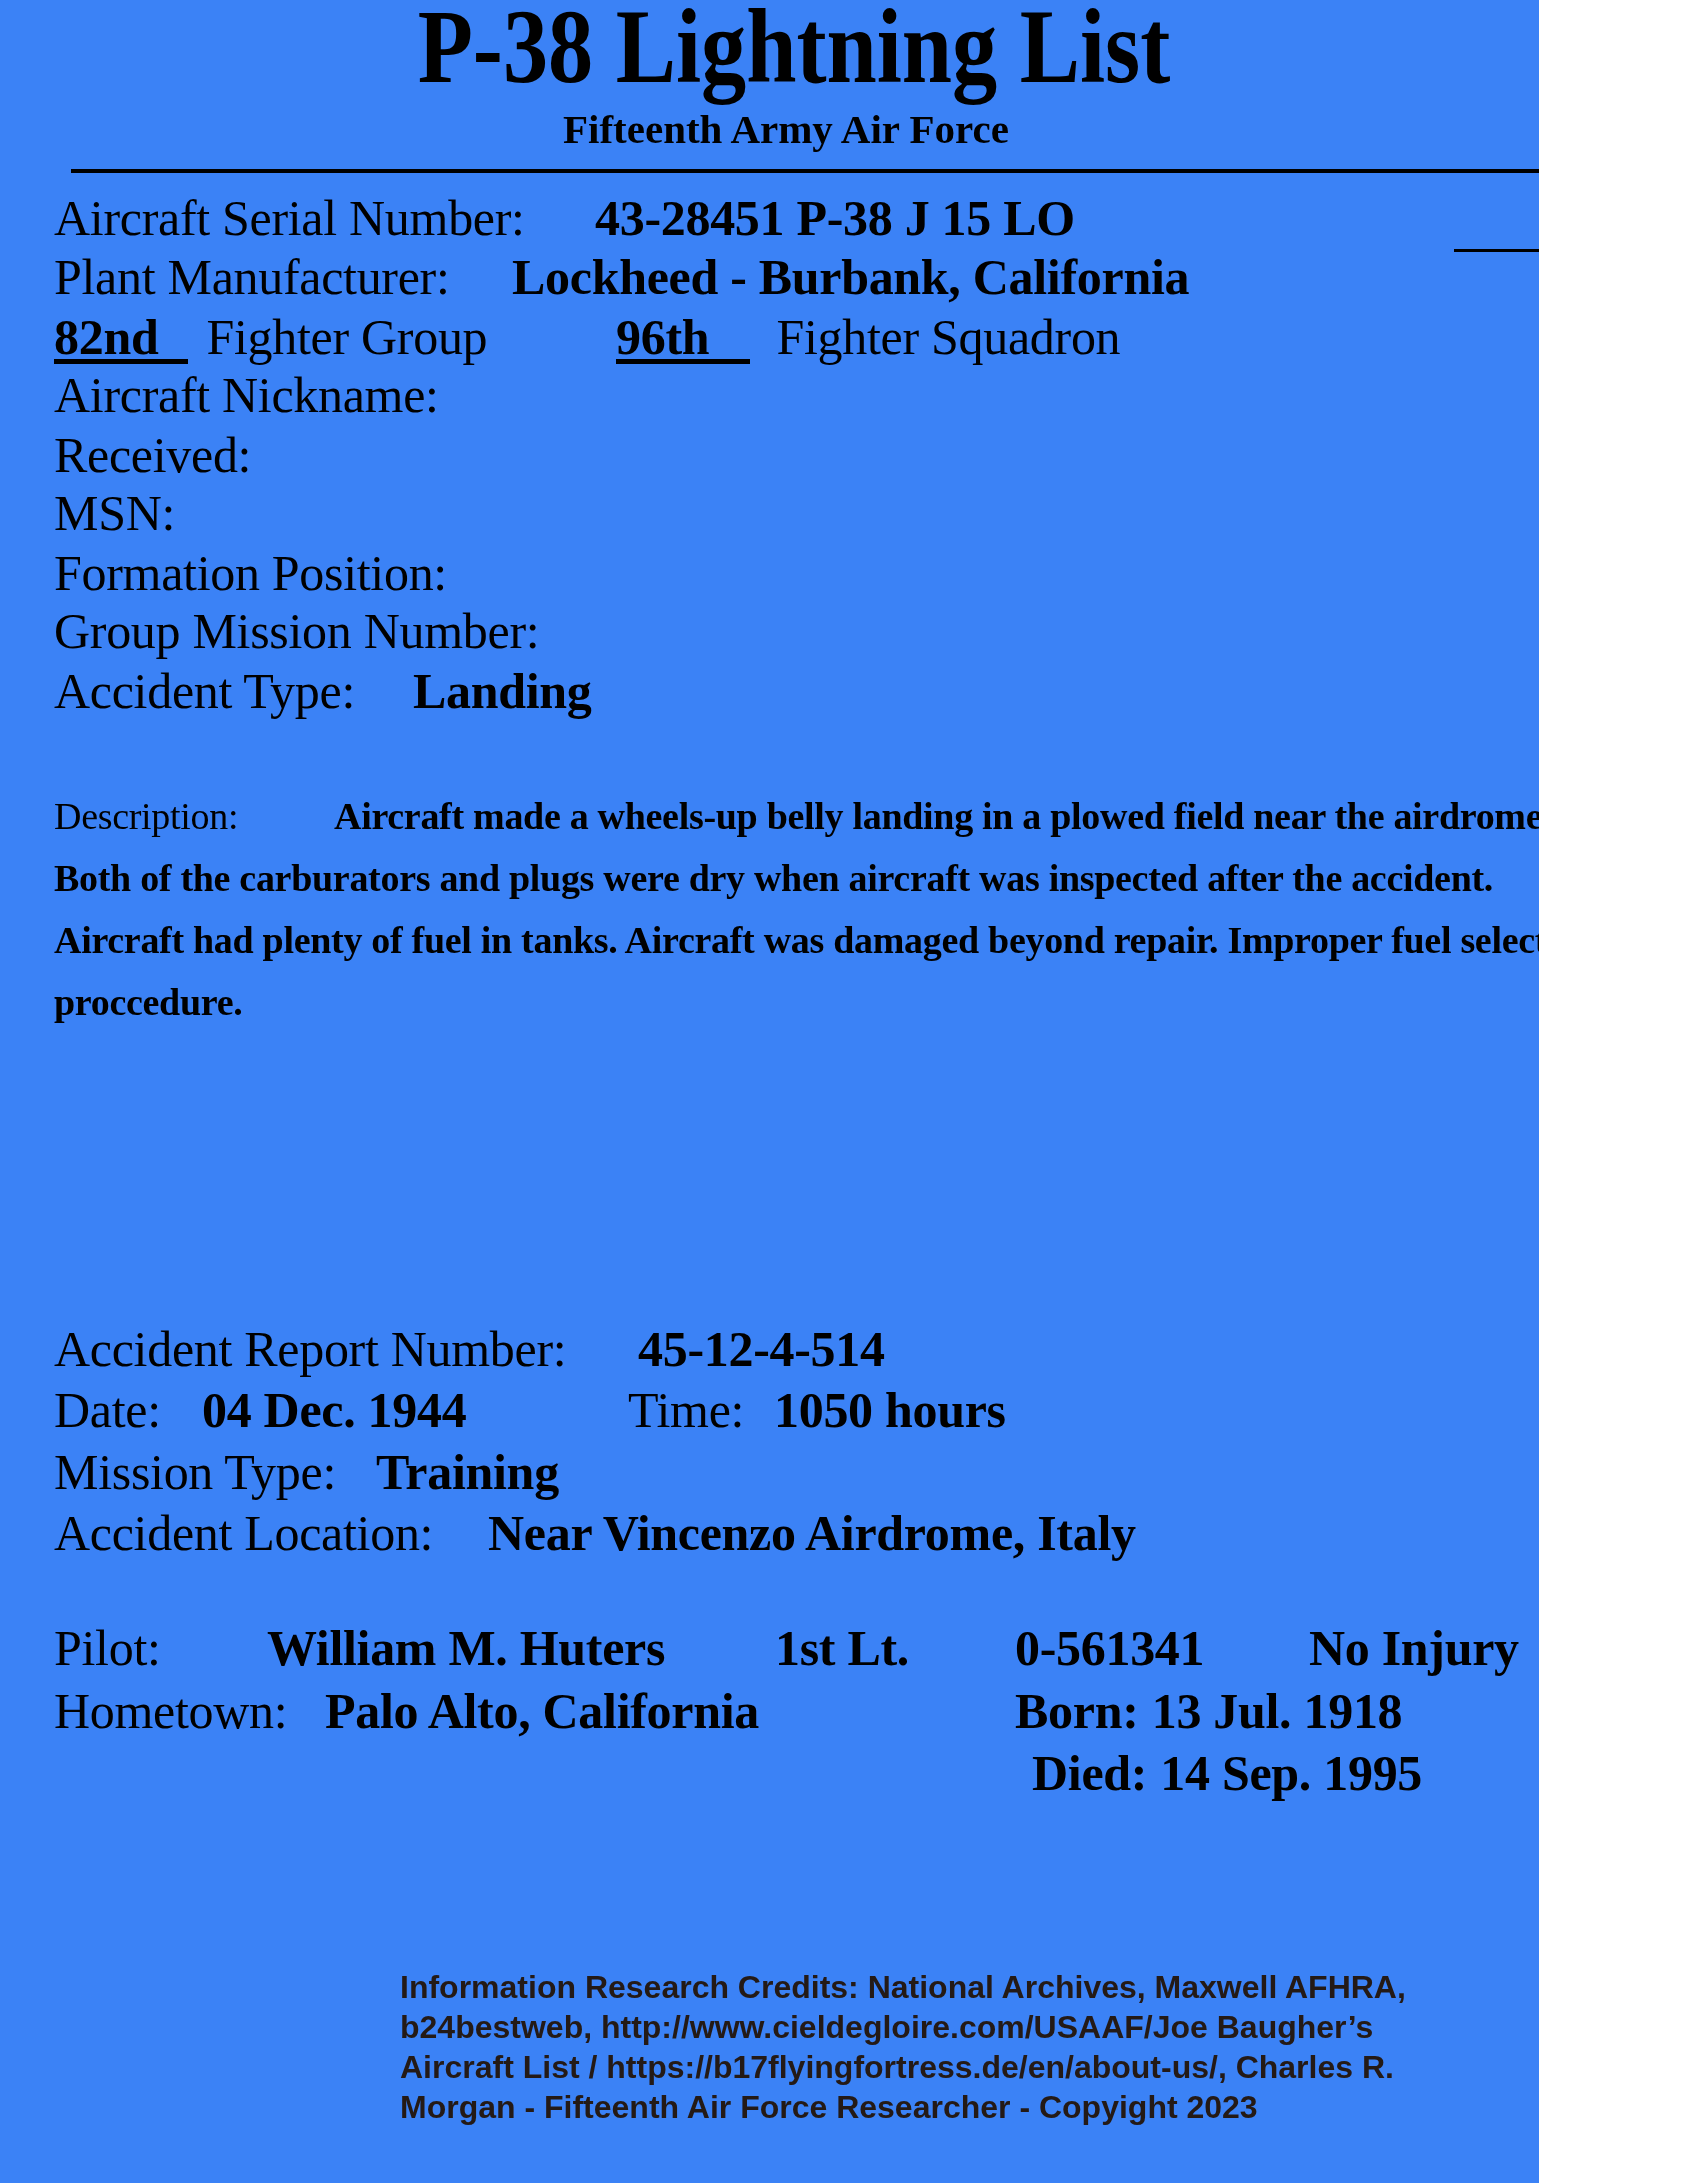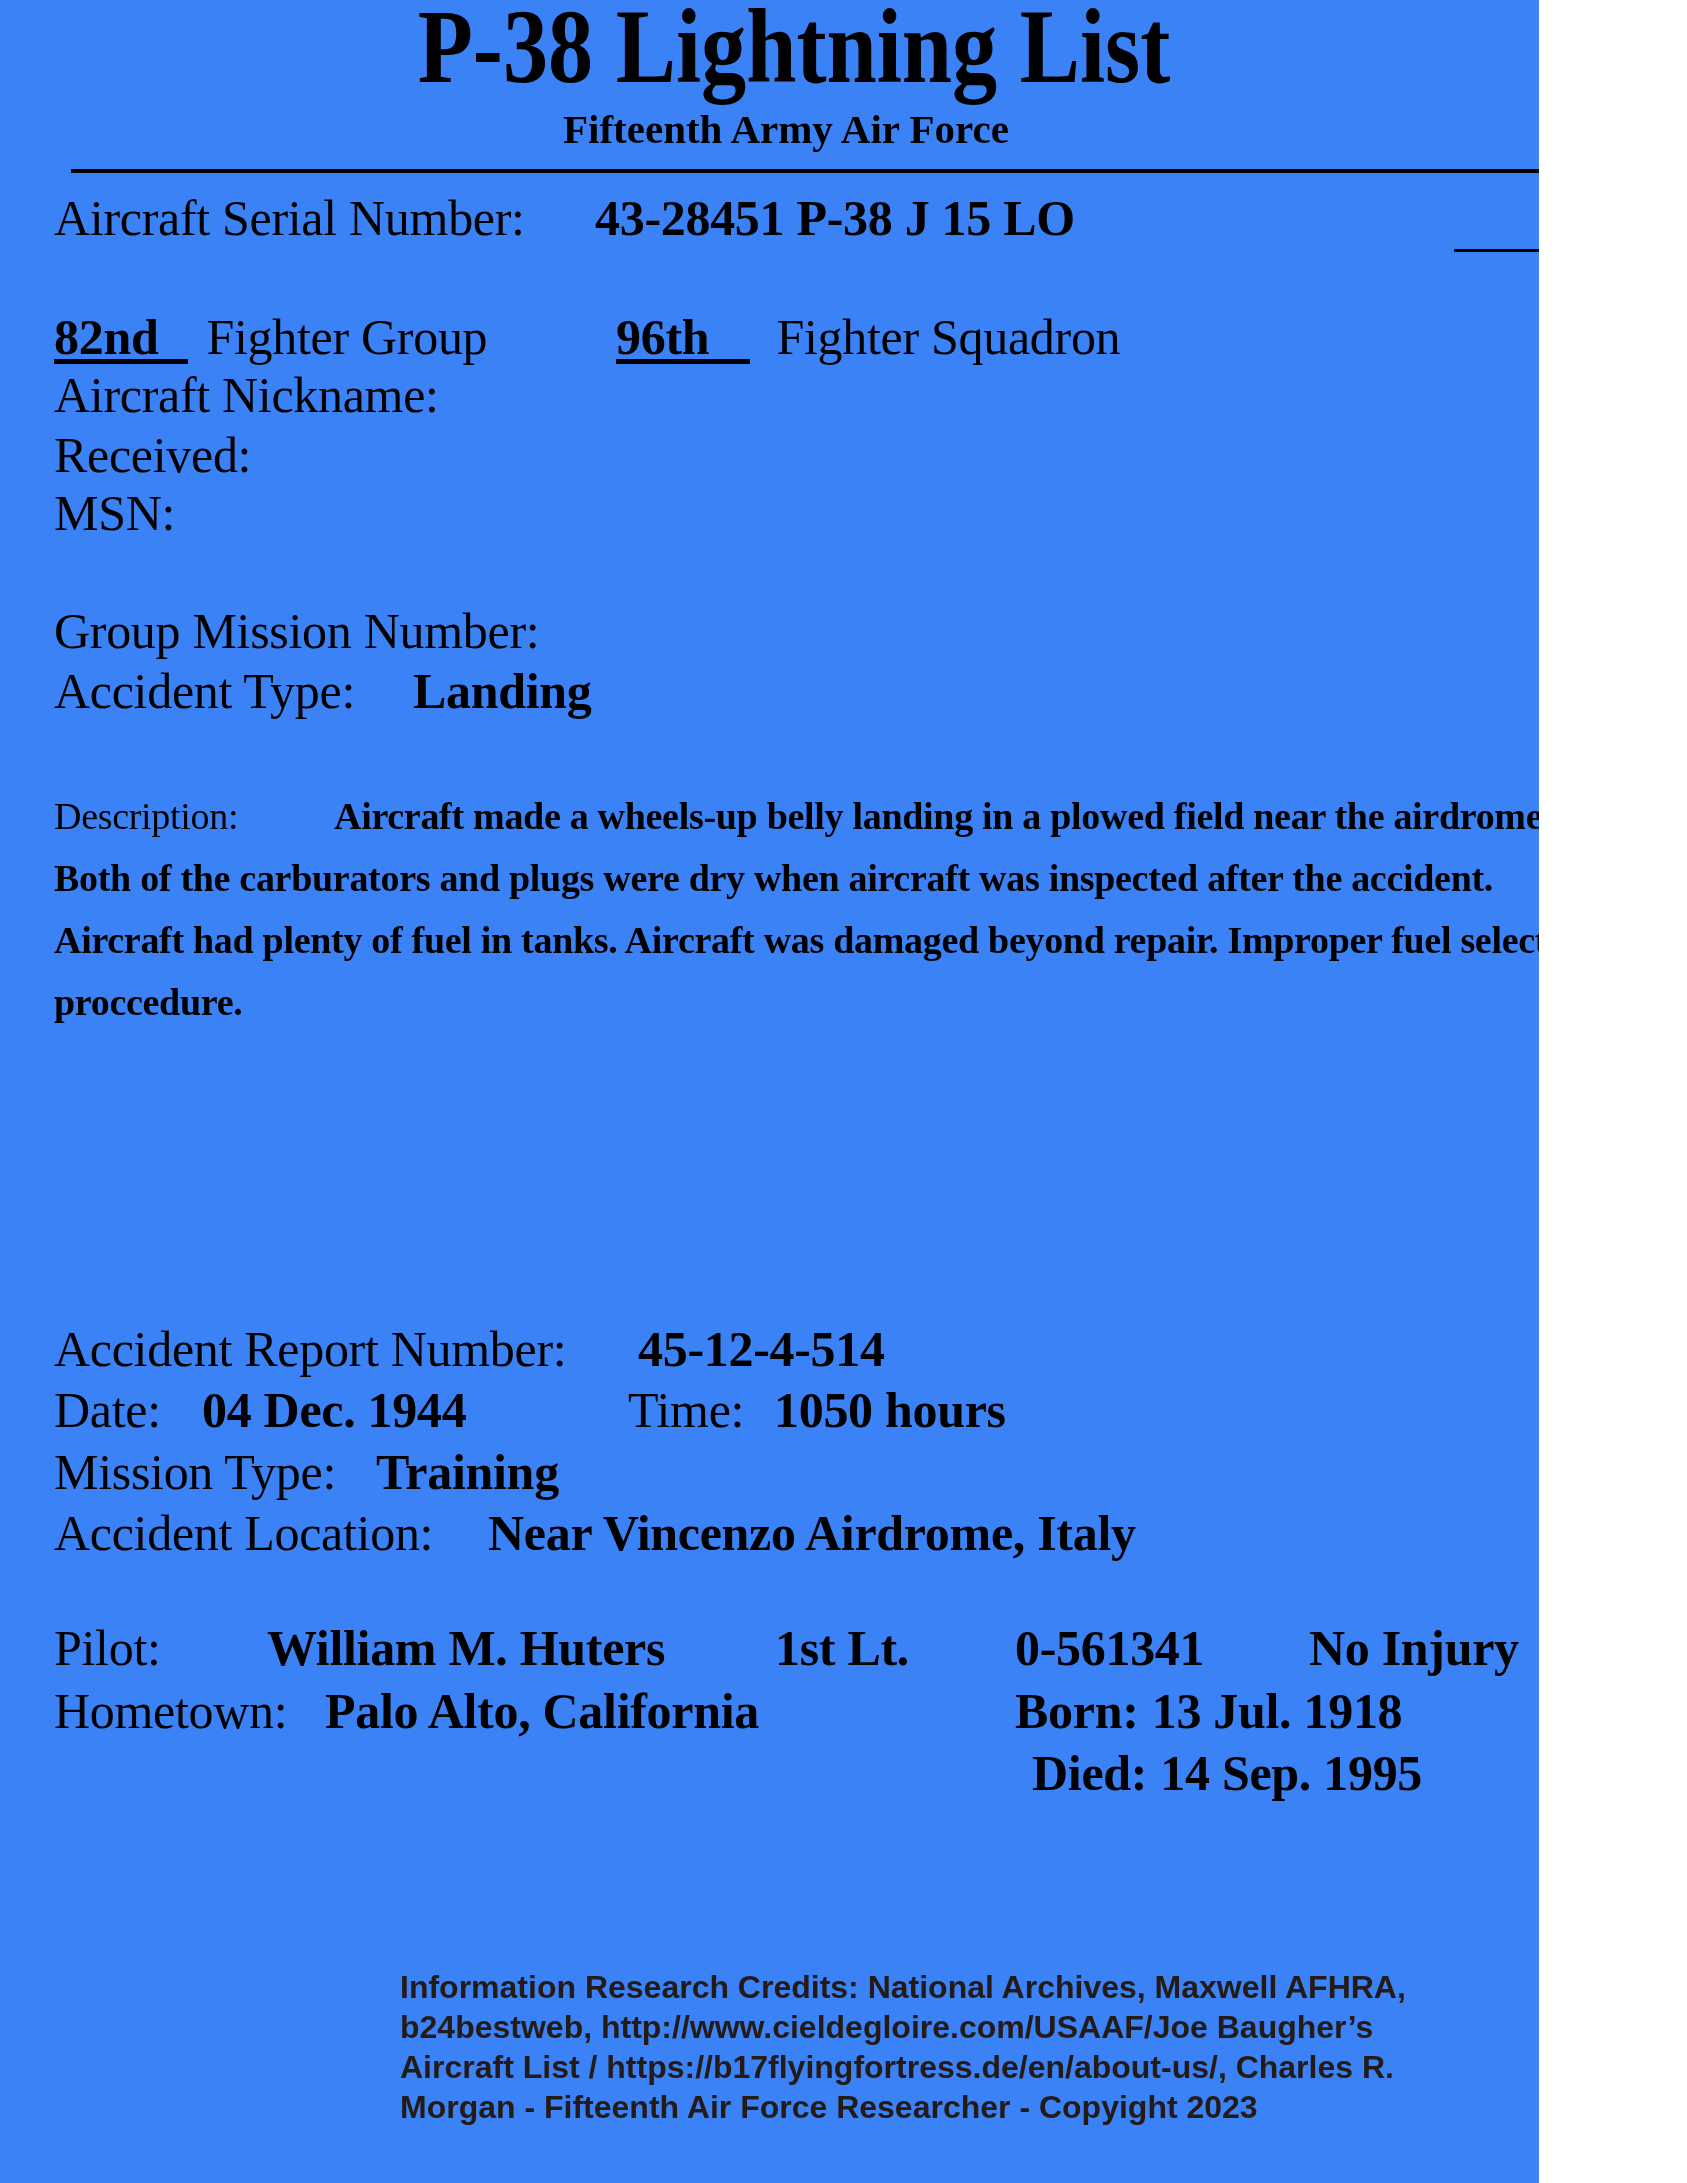--- a/index.html
+++ b/index.html
@@ -103,29 +103,31 @@
 
 <div class="page">
 
   <div class="title">P-38 Lightning List</div>
   <div class="subtitle">Fifteenth Army Air Force</div>
   <div class="rule"></div>
   <div class="blank"></div>
 
   <div class="line l-serial"><span class="lbl" style="width:541px">Aircraft Serial Number:</span><span class="b">43-28451 P-38 J 15 LO</span></div>
 
+  <div class="line l-plant"><span class="lbl" style="width:458px">Plant Manufacturer:</span><span class="b">Lockheed - Burbank, California</span></div>
 
   <div class="line l-group"><span style="display:inline-block;width:562px"><span class="u">82nd</span><span style="margin-left:18.5px">Fighter Group</span></span><span class="u">96th</span><span style="margin-left:26.5px">Fighter Squadron</span></div>
 
   <div class="line l-nick"><span>Aircraft Nickname:</span></div>
 
   <div class="line l-recv"><span>Received:</span></div>
 
   <div class="line l-msn"><span>MSN:</span></div>
 
+  <div class="line l-form"><span>Formation Position:</span></div>
 
   <div class="line l-gmn"><span>Group Mission Number:</span></div>
 
   <div class="line l-atype"><span class="lbl" style="width:359px">Accident Type:</span><span class="b">Landing</span></div>
 
   <div class="para l-desc"><span class="lbl" style="width:280px">Description:</span><span class="b">Aircraft made a wheels-up belly landing in a plowed field near the airdrome. Both of the carburators and plugs were dry when aircraft was inspected after the accident. Aircraft had plenty of fuel in tanks. Aircraft was damaged beyond repair. Improper fuel selector proccedure.</span></div>
 
   <div class="line l-report"><span class="lbl" style="width:584px">Accident Report Number:</span><span class="b">45-12-4-514</span></div>
 
   <div class="line l-datetime"><span style="display:inline-block;width:574px"><span class="lbl" style="width:148px">Date:</span><span class="b">04 Dec. 1944</span></span><span class="lbl" style="width:146px">Time:</span><span class="b">1050 hours</span></div>

